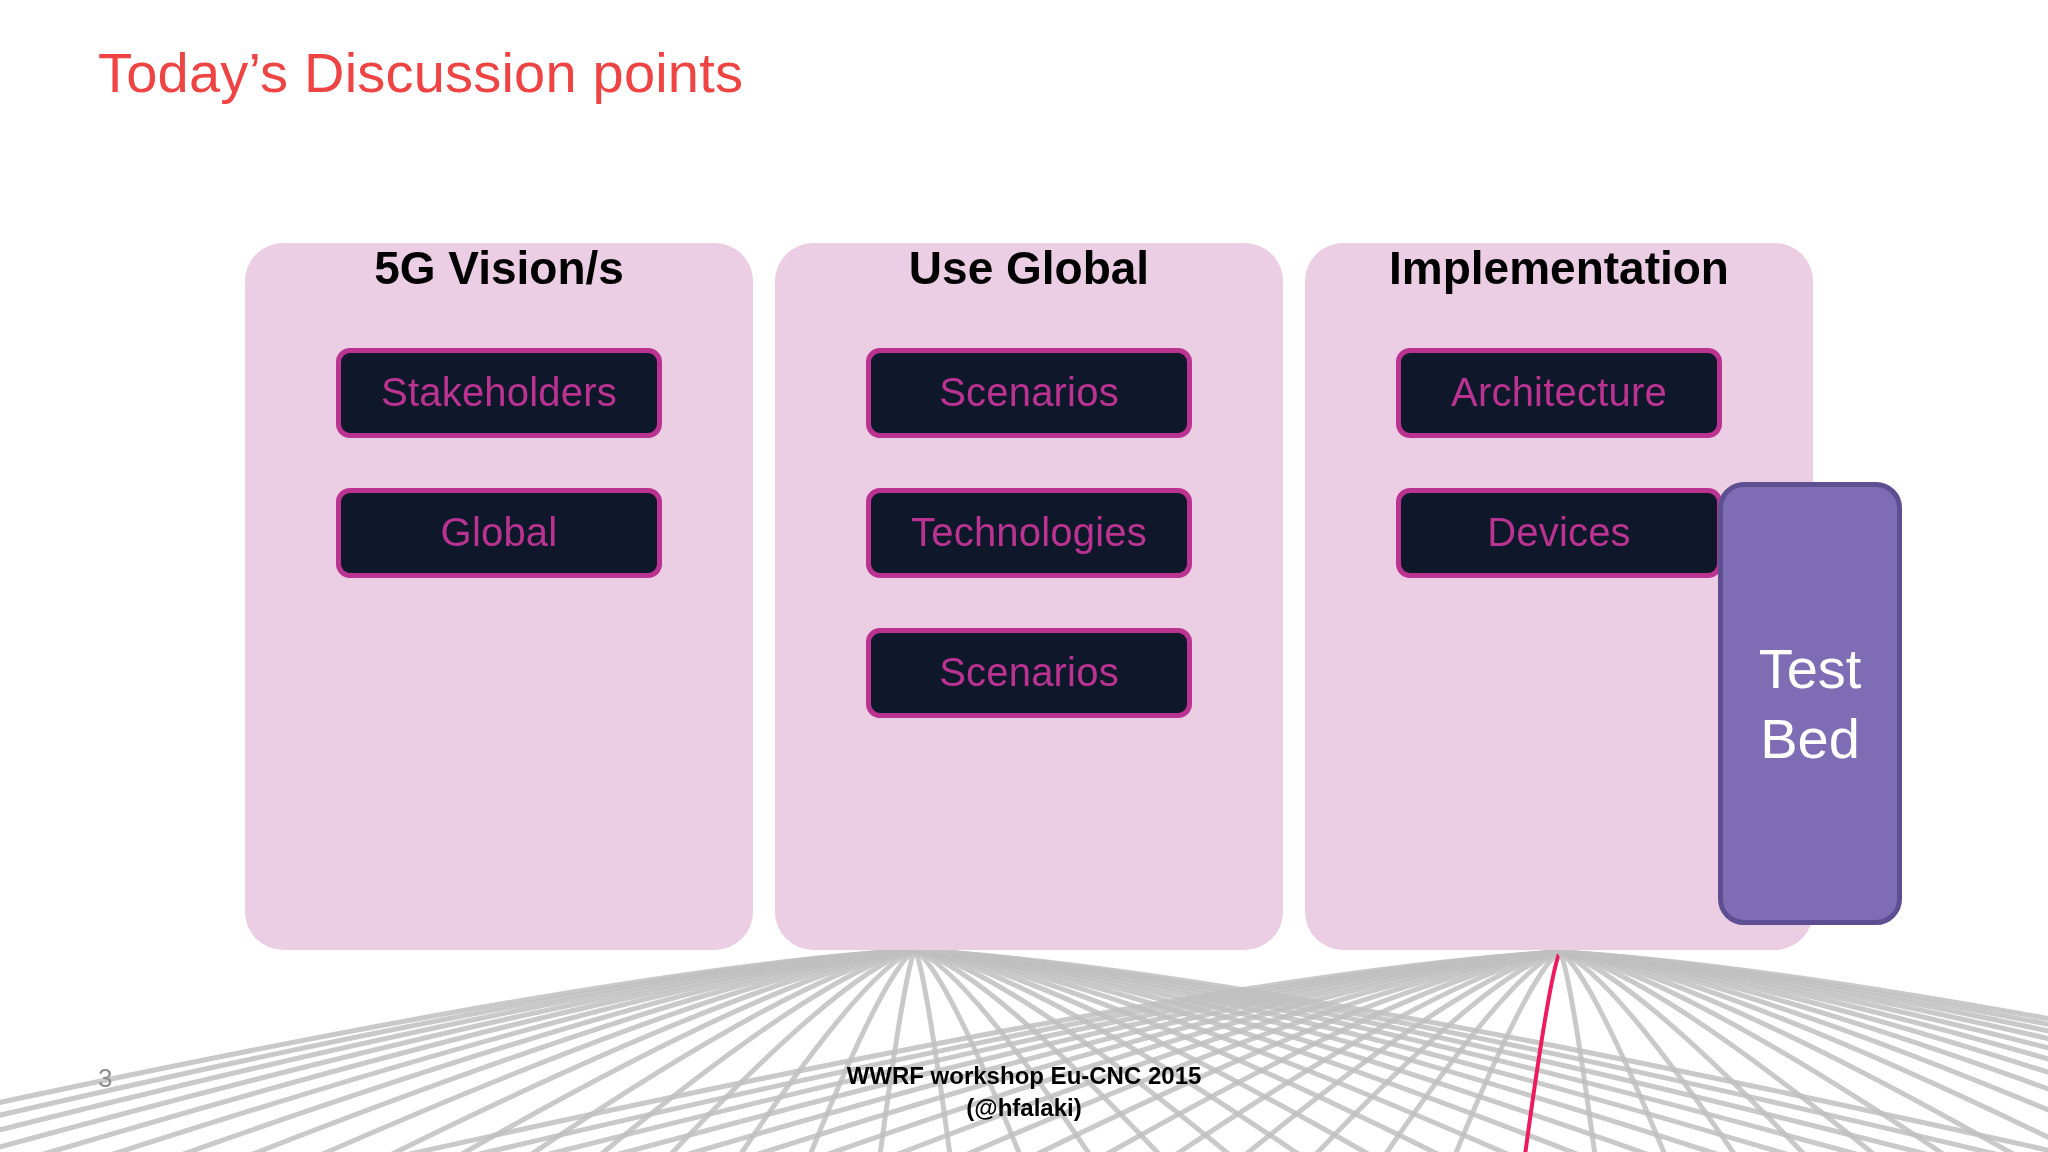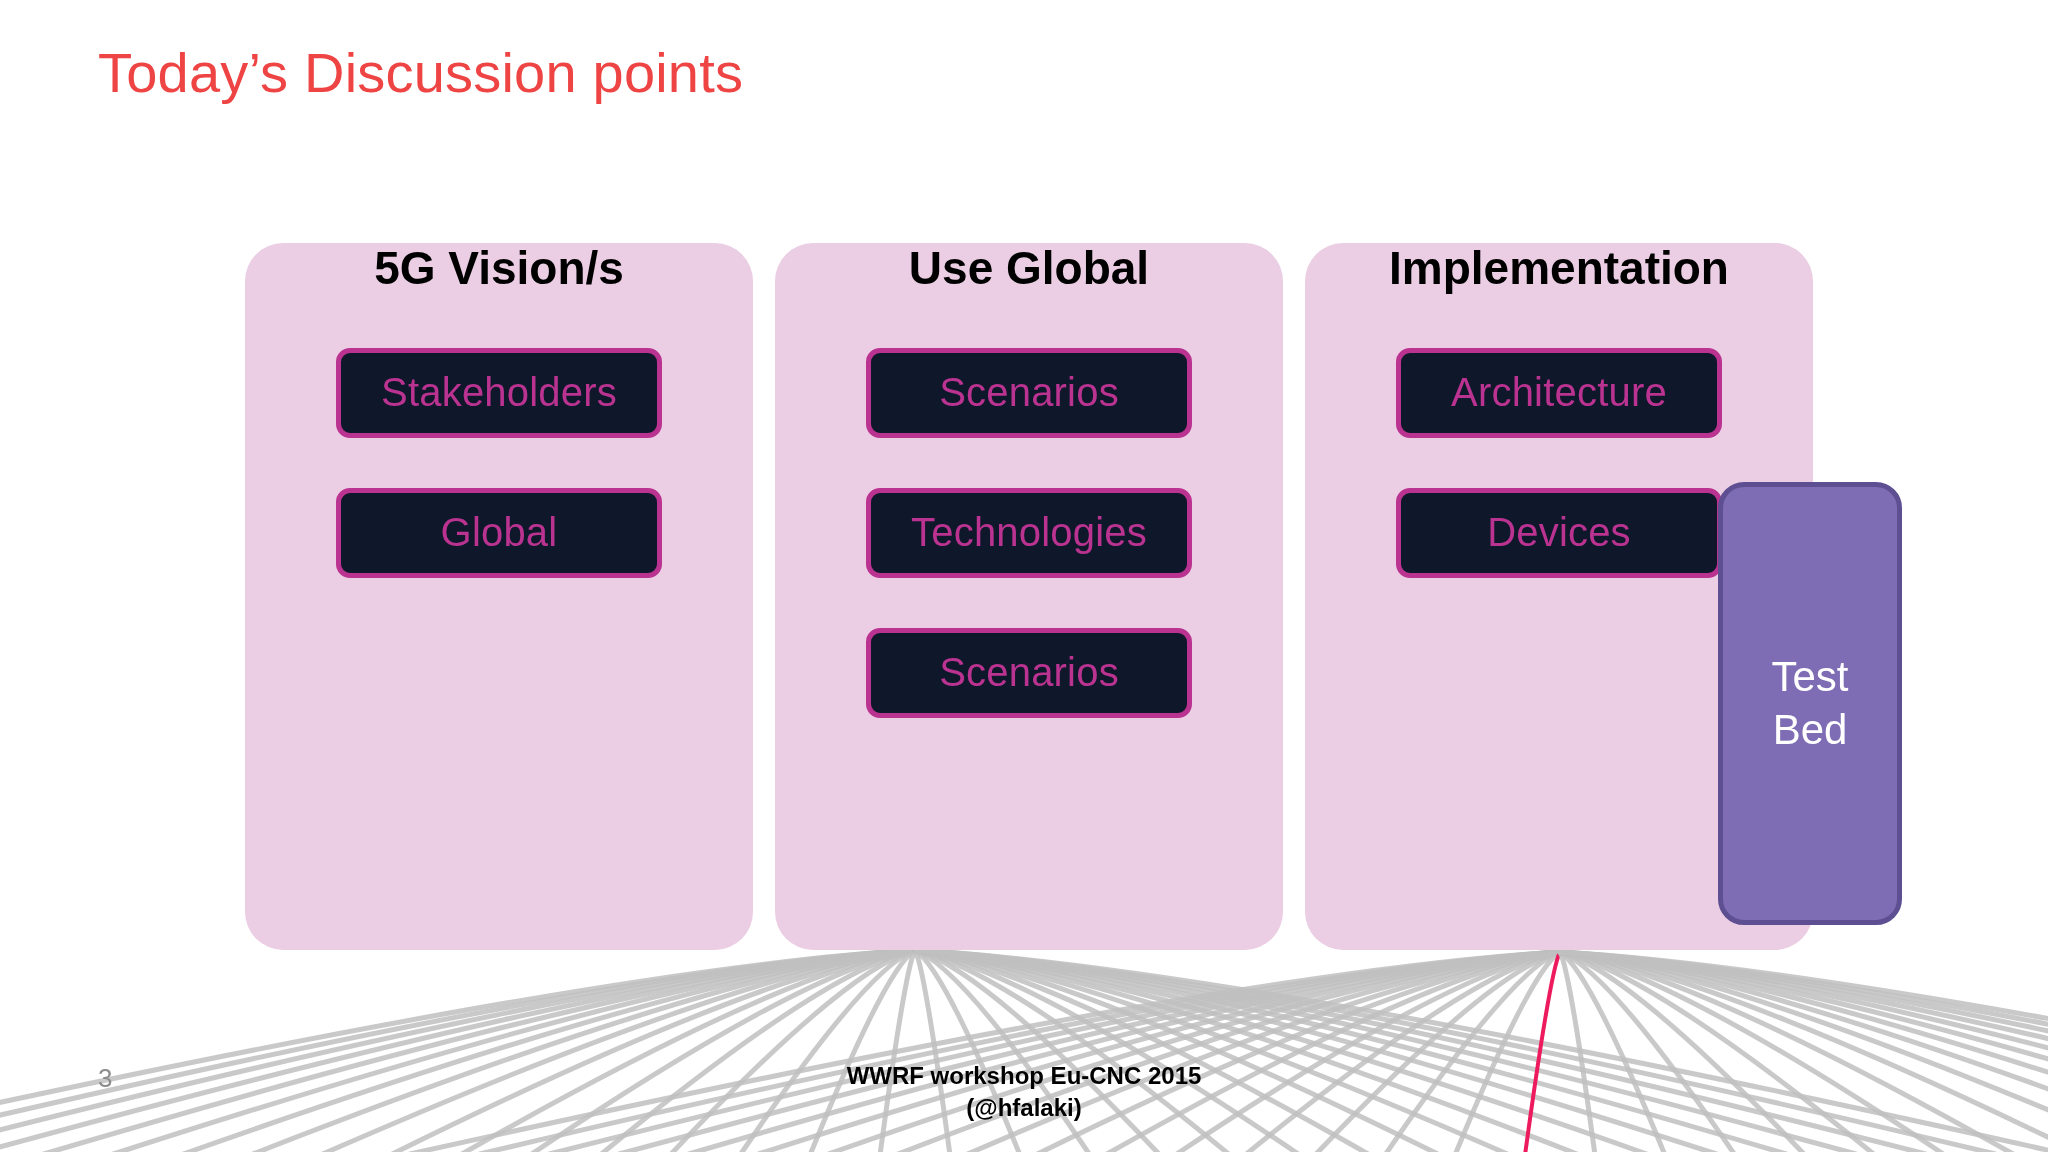--- a/index.html
+++ b/index.html
@@ -113,21 +113,21 @@
     height: 443px;
     background: #7E6CB4;
     border: 5px solid #5E4F92;
     border-radius: 26px;
     box-sizing: border-box;
     display: flex;
     align-items: center;
     justify-content: center;
     text-align: center;
     color: #ffffff;
-    font-size: 42px;
+    font-size: 56px;
     line-height: 1.25;
     z-index: 20;
   }
 
   
   #page-number {
     position: absolute;
     left: 98px;
     top: 1063px;
     font-size: 26px;

